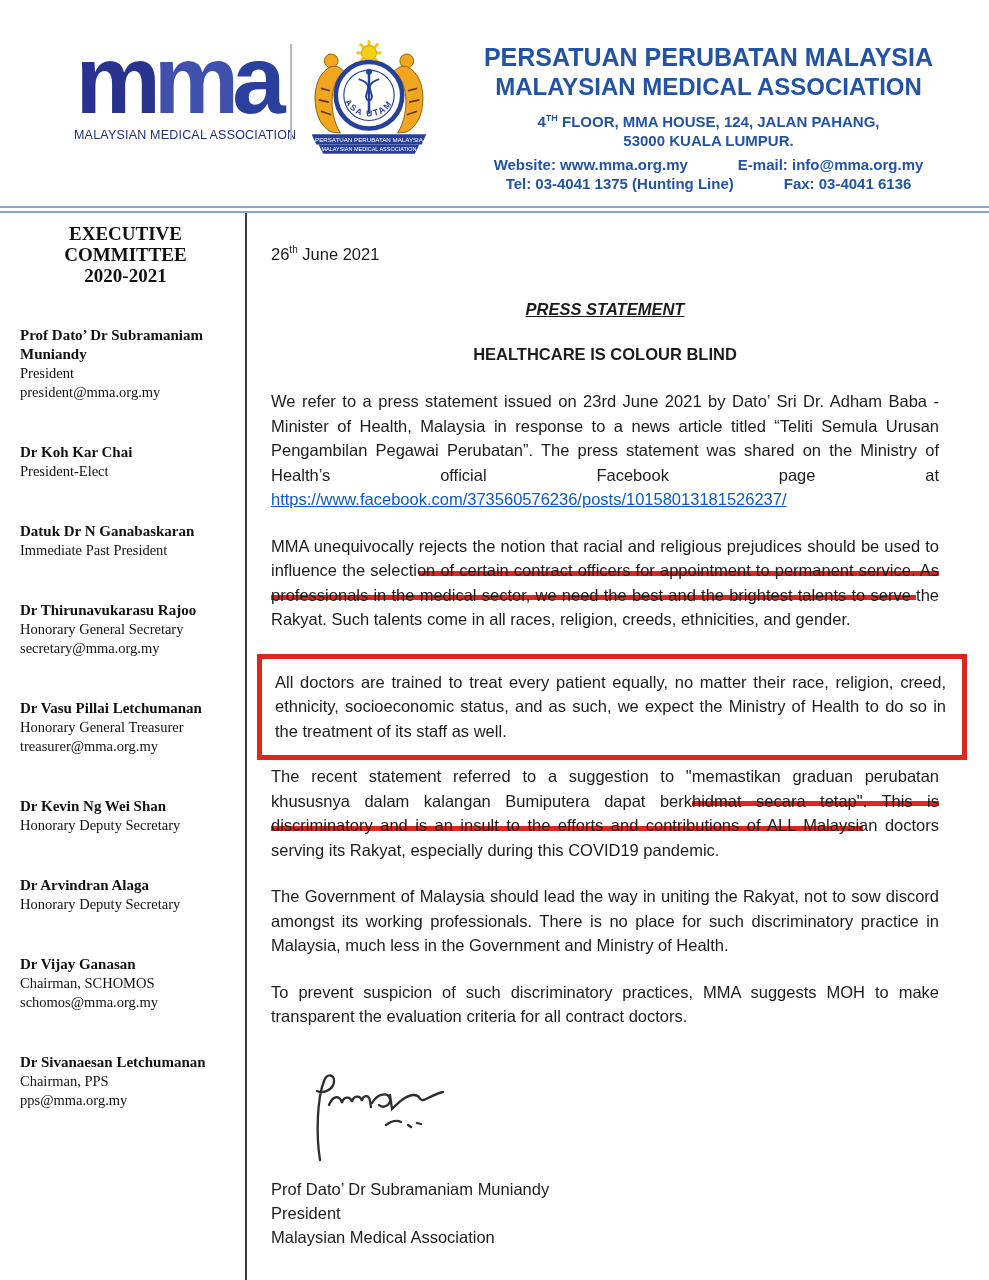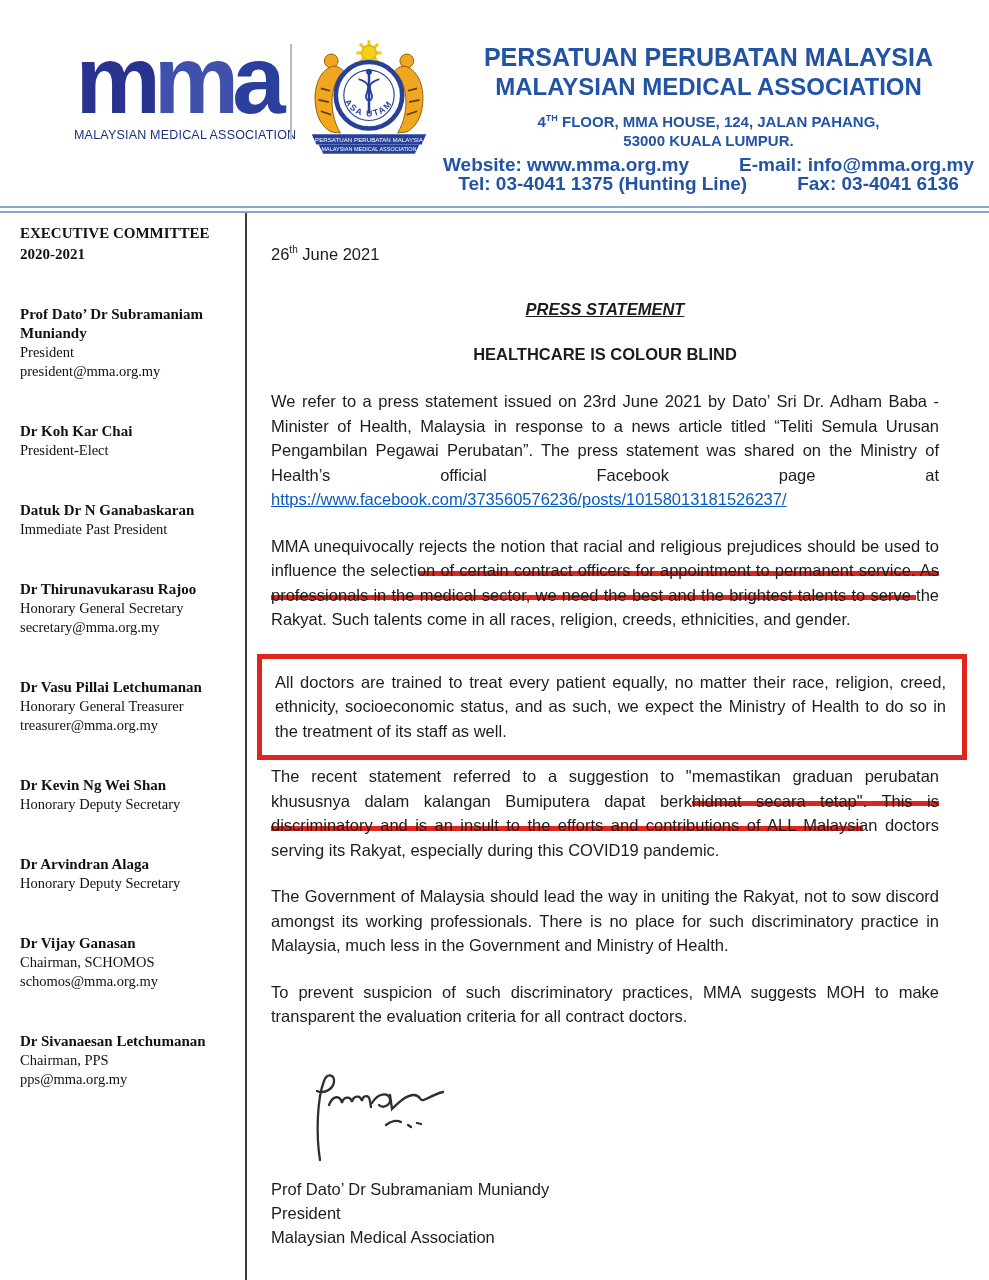--- a/index.html
+++ b/index.html
@@ -31,36 +31,36 @@
     margin-top:10px;font-size:12.5px;font-weight:500;color:#20307f;
     letter-spacing:.2px;white-space:nowrap;
   }
   .logo-divider{width:2px;height:96px;background:#b9b9b9;margin:2px 8px 0 10px;flex:0 0 auto;}
   .crest{flex:0 0 auto;margin-top:-4px;}
   .header-text{flex:1;text-align:center;padding-right:4px;color:var(--header-blue);font-weight:700;}
   .org-my{font-size:25px;line-height:30px;letter-spacing:0;}
   .org-en{font-size:24px;line-height:29px;}
   .addr{font-size:15px;line-height:19px;margin-top:8px;}
   .addr sup{font-size:9px;}
-  .contact-row{display:flex;justify-content:center;gap:50px;font-size:19px;line-height:19px;}
+  .contact-row{display:flex;justify-content:center;gap:50px;font-size:15px;line-height:19px;}
   .contact-row.first{margin-top:5px;}
   
   .double-rule{
     margin-top:13px;height:7px;
     border-top:2px solid var(--rule-blue);
     border-bottom:2px solid var(--rule-blue);
   }
   
   .content-wrap{display:flex;height:1072px;}
   .sidebar{
     width:245px;flex:0 0 auto;padding:10px 14px 0 20px;
     font-family:"Liberation Serif",serif;color:#111;
   }
   .v-divider{width:2px;flex:0 0 auto;background:#3c3c3c;}
-  .sb-title{text-align:left;font-weight:700;font-size:15px;line-height:21px;}
+  .sb-title{text-align:center;font-weight:700;font-size:19px;line-height:21px;}
   .members{margin-top:40px;}
   .member{margin-bottom:41px;font-size:14.5px;line-height:19px;}
   .member .name{font-weight:700;font-size:15px;}
   
   .letter{flex:1;padding:25px 50px 0 24px;font-size:16.5px;line-height:24.5px;}
   .date-line{margin-bottom:31px;}
   .date-line sup{font-size:10px;}
   .doc-title{text-align:center;font-weight:700;text-decoration:underline;margin-bottom:20px;font-style:italic;}
   .doc-subtitle{text-align:center;font-weight:700;margin-bottom:23px;}
   .para{ text-align:justify;margin-bottom:22px;}

